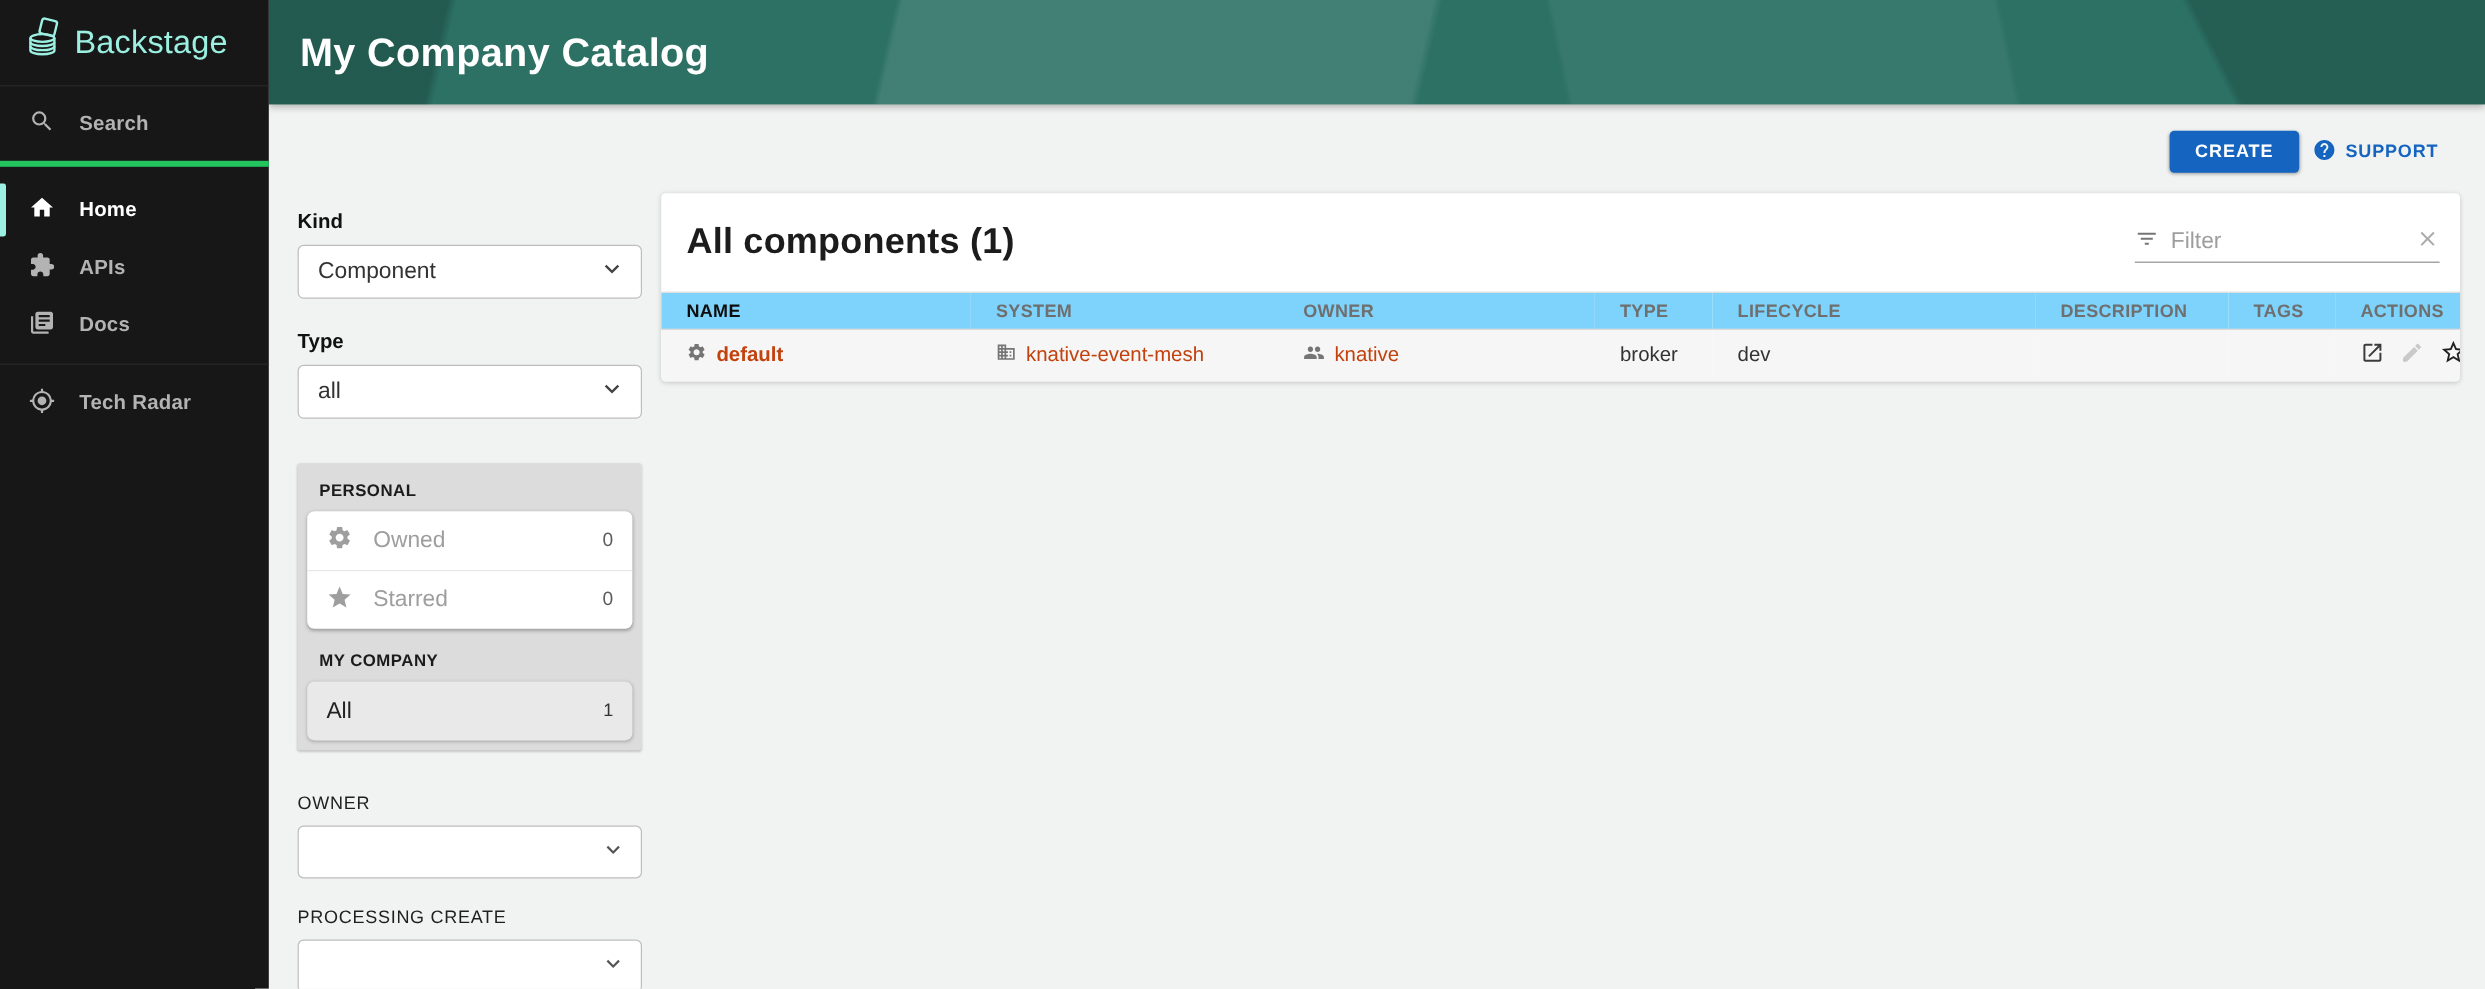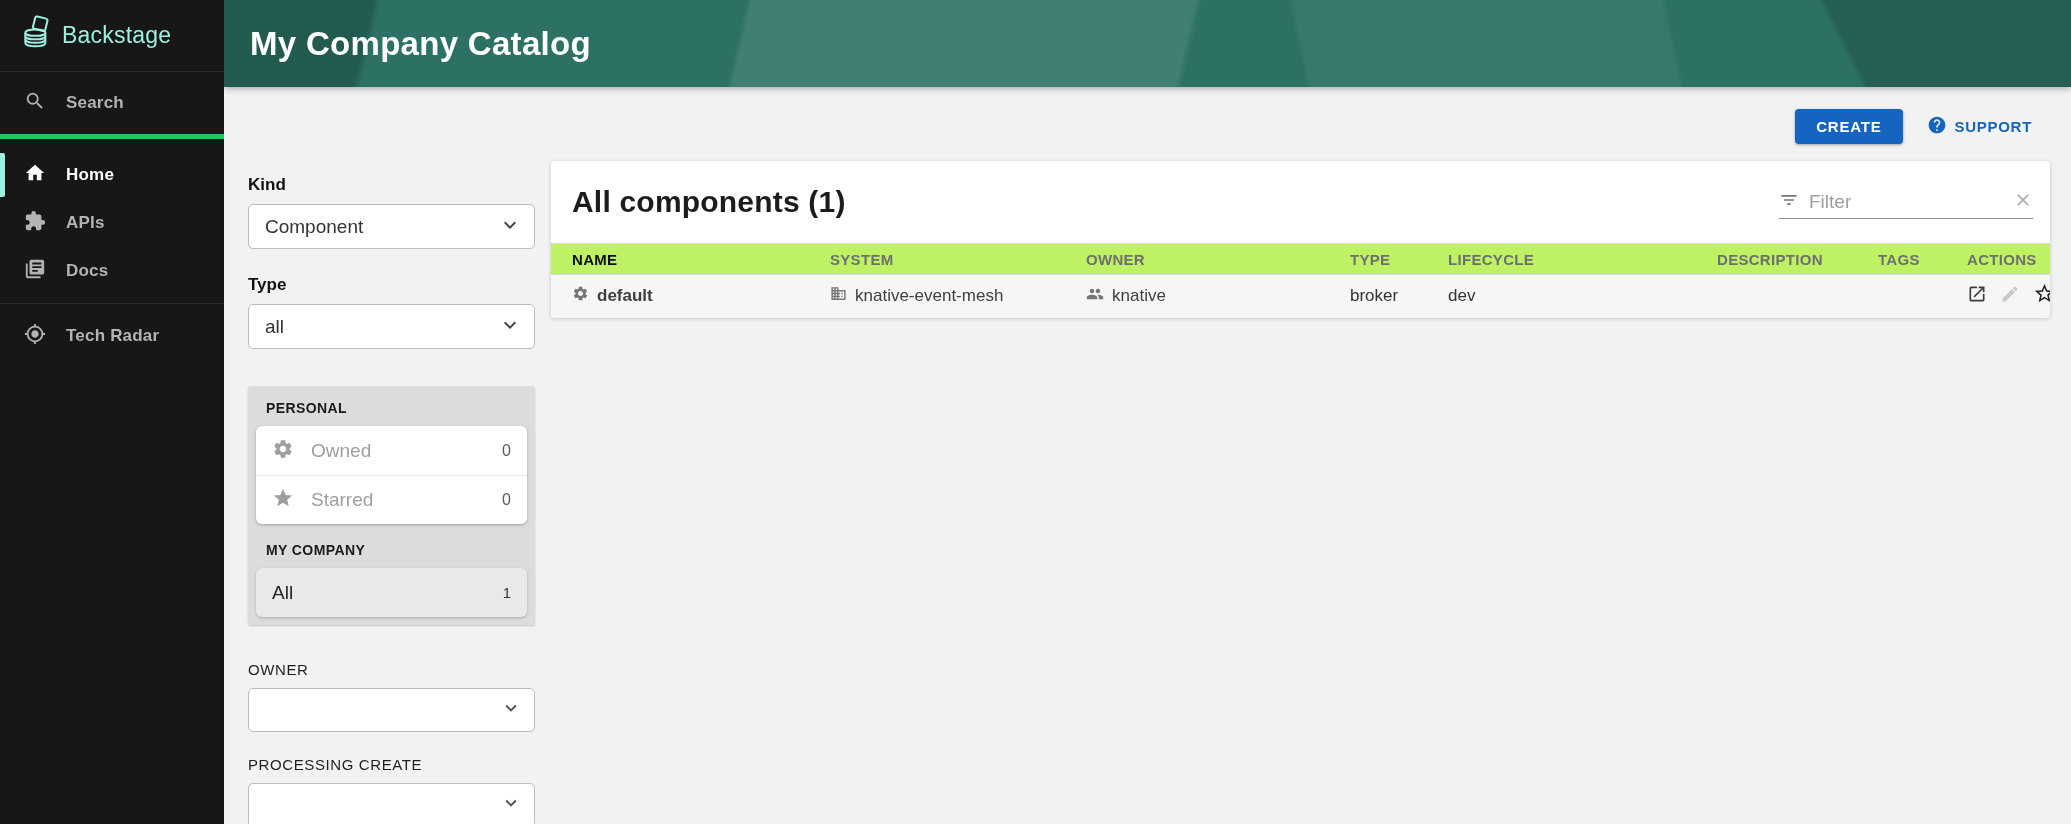--- a/index.html
+++ b/index.html
@@ -2,21 +2,21 @@
 <html><head>
 <meta charset="utf-8">
 <style>
   * { margin:0; padding:0; box-sizing:border-box; }
   html,body { width:2071px; height:824px; overflow:hidden; }
   body { font-family:"Liberation Sans", sans-serif; background:#f1f2f2; position:relative; }
 
   
   .sidebar { position:absolute; left:0; top:0; bottom:0; width:224px; background:#171717; z-index:5; }
   .logo-row { height:72px; display:flex; align-items:center; padding-left:20px; border-bottom:1px solid #2a2a2a; }
-  .logo-text { color:#9BF0E1; font-size:23px; margin-left:10px; letter-spacing:0.2px; }
+  .logo-text { color:#9BF0E1; font-size:27px; margin-left:10px; letter-spacing:0.2px; }
   .side-row { height:67px; display:flex; align-items:center; padding-left:24px; border-bottom:5px solid #22c55e; cursor:pointer; }
   .nav-group { padding-top:12px; }
   .nav-item { position:relative; height:48px; display:flex; align-items:center; padding-left:24px; color:#b3b3b3; cursor:pointer; }
   .nav-item .lbl, .side-row .lbl { font-size:17px; font-weight:bold; margin-left:20px; letter-spacing:0.2px; color:inherit; }
   .nav-item svg, .side-row svg { flex:0 0 auto; }
   .nav-item.active { color:#ffffff; }
   .nav-item.active::before { content:""; position:absolute; left:0; top:2px; bottom:2px; width:5px; background:#9BF0E1; border-radius:0 2px 2px 0; }
   .side-divider { border-top:1px solid #2a2a2a; margin-top:8px; padding-top:8px; }
 
   
@@ -26,21 +26,21 @@
       linear-gradient(103deg, rgba(0,0,0,0.20) 0%, rgba(0,0,0,0.20) 8%, rgba(0,0,0,0) 8.4%),
       linear-gradient(-117deg, rgba(0,0,0,0.17) 0%, rgba(0,0,0,0.17) 13%, rgba(0,0,0,0) 13.4%),
       linear-gradient(103deg, rgba(255,255,255,0) 28%, rgba(255,255,255,0.10) 28.3%, rgba(255,255,255,0.10) 52%, rgba(255,255,255,0) 52.4%),
       linear-gradient(78deg, rgba(255,255,255,0) 58%, rgba(255,255,255,0.06) 58.3%, rgba(255,255,255,0.06) 78%, rgba(255,255,255,0) 78.3%);
     display:flex; align-items:center; box-shadow:0 2px 6px rgba(0,0,0,0.28); z-index:4; }
   .page-title { color:#ffffff; font-size:33px; font-weight:bold; margin-left:26px; letter-spacing:0.3px; }
 
   
   .main { position:absolute; left:224px; top:87px; right:0; bottom:0; }
 
-  .toolbar { position:absolute; top:22px; right:39px; display:flex; align-items:center; gap:24px; }
+  .toolbar { position:absolute; top:22px; right:39px; display:flex; align-items:center; gap:11px; }
   .create-btn { background:#1565C0; color:#fff; border:none; border-radius:4px; font-family:inherit;
     font-size:15px; font-weight:bold; letter-spacing:0.8px; padding:9px 21px; cursor:pointer; box-shadow:0 1px 3px rgba(0,0,0,0.35); }
   .support-btn { display:flex; align-items:center; gap:8px; color:#1565C0; font-size:15px; font-weight:bold; letter-spacing:0.7px; cursor:pointer; background:none; border:none; font-family:inherit; }
 
   
   .filter-col { position:absolute; left:24px; top:88px; width:287px; }
   .f-label { font-size:17px; font-weight:bold; color:#111; margin-bottom:9px; }
   .select-box { height:45px; background:#fff; border:1px solid #bdbdbd; border-radius:5px; display:flex; align-items:center;
     padding:0 12px 0 16px; cursor:pointer; }
   .select-box .sel-val { font-size:19px; color:#333; flex:1; }
@@ -63,25 +63,25 @@
   .catalog-card { position:absolute; left:327px; top:74px; width:1499px; background:#fff; border-radius:4px;
     box-shadow:0 1px 4px rgba(0,0,0,0.18); overflow:hidden; }
   .card-top { height:82px; position:relative; }
   .card-title { position:absolute; left:21px; top:24px; font-size:30px; font-weight:bold; color:#1c1c1c; letter-spacing:0.2px; }
   .filter-field { position:absolute; right:17px; top:24px; width:254px; height:34px; display:flex; align-items:center; gap:10px;
     border-bottom:1px solid #8f8f8f; }
   .filter-field input { border:none; outline:none; flex:1; font-size:19px; font-family:inherit; color:#333; background:transparent; min-width:0; }
   .filter-field input::placeholder { color:#9e9e9e; }
   table { width:100%; border-collapse:collapse; table-layout:fixed; }
   th { text-align:left; font-size:15px; font-weight:bold; color:#6f6f6f; height:31px; padding-left:21px;
-    border-top:1px solid #dadada; border-bottom:1px solid #dadada; letter-spacing:0.3px; background:#bef264; }
+    border-top:1px solid #dadada; border-bottom:1px solid #dadada; letter-spacing:0.3px; background:#7dd3fc; }
   th.first { color:#0d0d0d; }
   th.actions, td.actions { text-align:right; padding-right:14px; }
   td { height:43px; background:#f6f6f6; font-size:17px; color:#333; padding-left:21px; }
-  .ent-link { color:#404040; text-decoration:none; cursor:pointer; }
+  .ent-link { color:#c2410c; text-decoration:none; cursor:pointer; }
   .ent-link.bold { font-weight:bold; }
   .cell-flex { display:flex; align-items:center; gap:8px; }
   .act-icons { display:inline-flex; align-items:center; gap:13px; }
   .act-icons svg { cursor:pointer; }
 
   .muted-ico { color:#9e9e9e; }
 </style>
 </head>
 <body>
 

